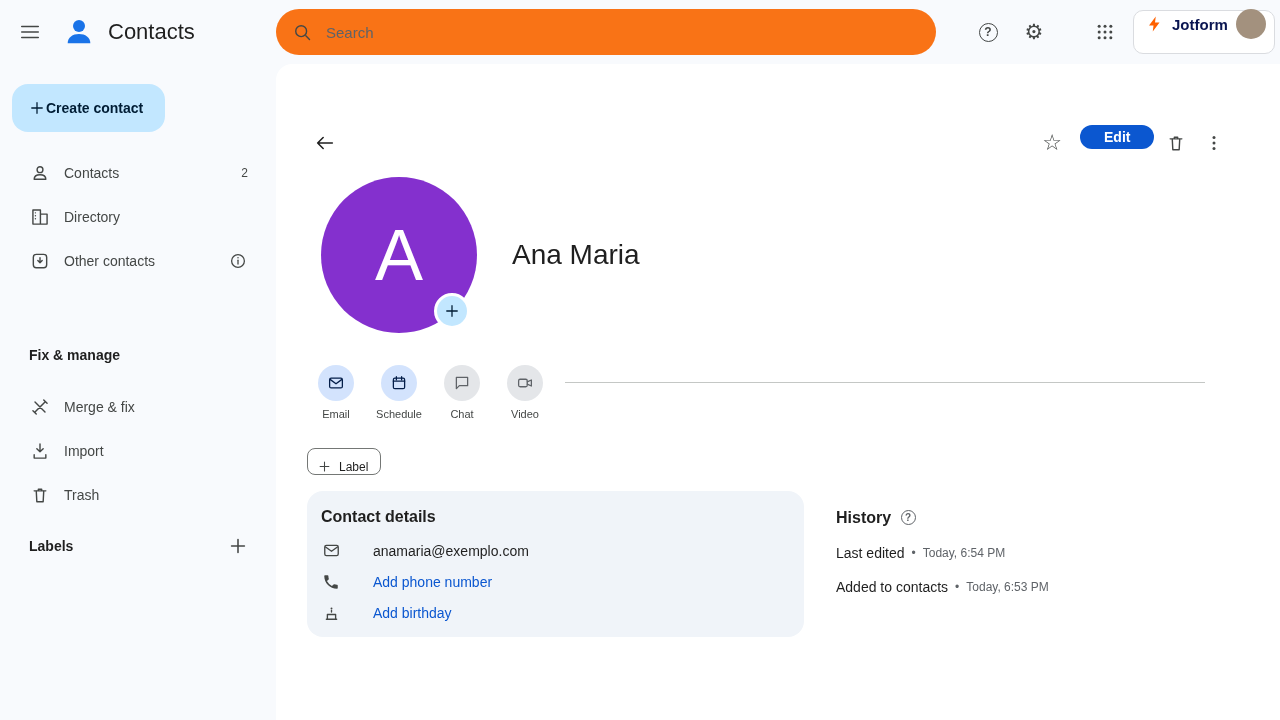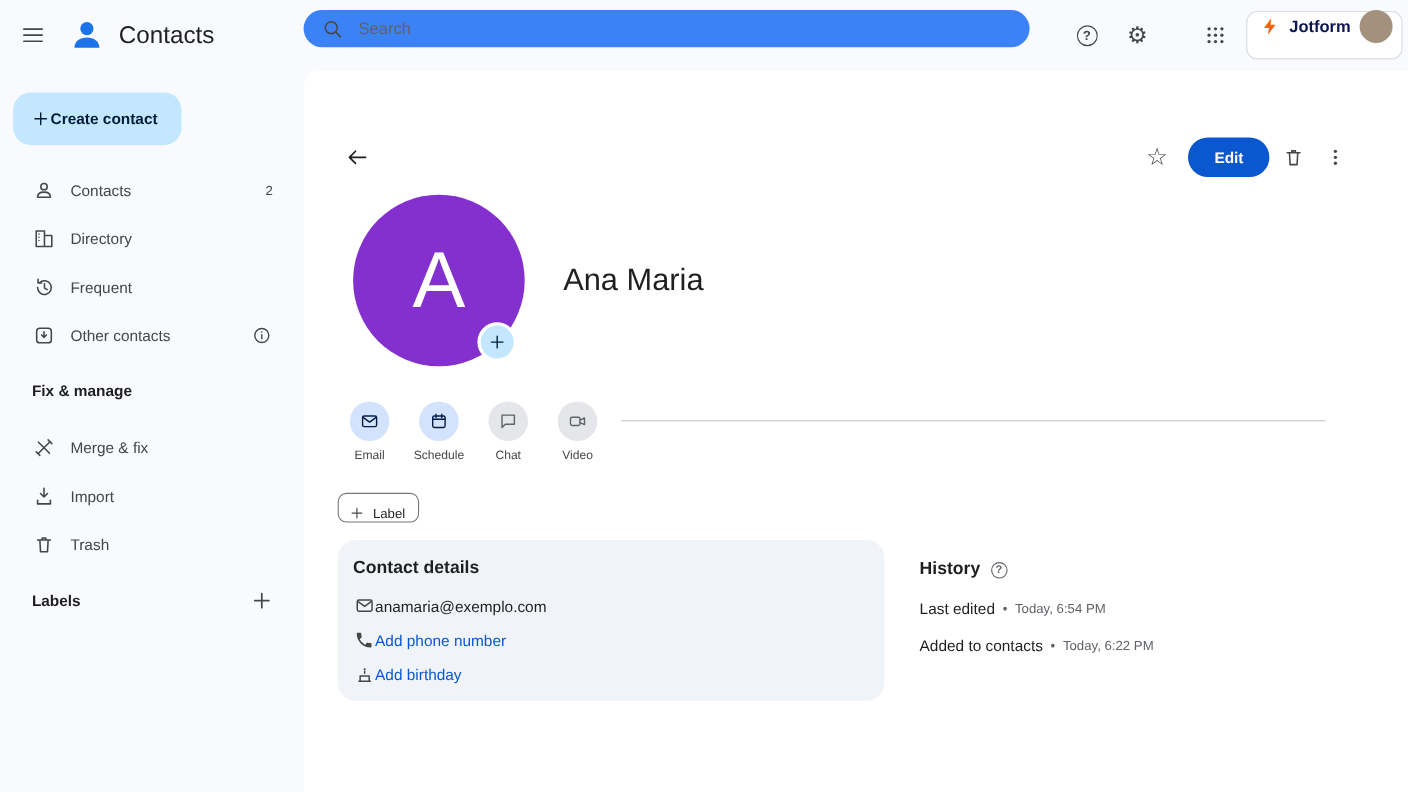--- a/index.html
+++ b/index.html
@@ -12,21 +12,21 @@
   svg.fi { fill:currentColor; stroke:none; }
   .iconbtn { width:40px; height:40px; border-radius:50%; border:none; background:transparent; display:flex; align-items:center; justify-content:center; color:#444746; cursor:pointer; }
   .ring { display:inline-flex; align-items:center; justify-content:center; width:19px; height:19px; border:1.8px solid currentColor; border-radius:50%; font-size:12px; font-weight:bold; }
 
   
   header { position:absolute; top:0; left:0; right:0; height:64px; background:#f8fafd; }
   .menu-btn { position:absolute; left:10px; top:12px; }
   .logo-title { position:absolute; left:62px; top:12px; height:40px; display:flex; align-items:center; gap:12px; cursor:pointer; }
   .logo-title .applogo { color:#1a73e8; width:34px; height:34px; }
   .app-title { font-size:22px; color:#1f1f1f; }
-  .searchbar { position:absolute; left:276px; top:9px; width:660px; height:34px; background:#3b82f6; border-radius:23px; display:flex; align-items:center; padding:0 16px; gap:14px; color:#444746; }
+  .searchbar { position:absolute; left:276px; top:9px; width:660px; height:46px; background:#f97316; border-radius:23px; display:flex; align-items:center; padding:0 16px; gap:14px; color:#444746; }
   .searchbar input { flex:1; border:none; background:transparent; outline:none; font-size:15px; color:#1f1f1f; font-family:"Liberation Sans", sans-serif; }
   .searchbar input::placeholder { color:#5f6368; }
   .tb-help { position:absolute; left:968px; top:12px; }
   .tb-gear { position:absolute; left:1014px; top:12px; font-size:21px; }
   .tb-grid { position:absolute; left:1085px; top:12px; }
   .account-chip { position:absolute; left:1133px; top:10px; height:44px; background:#ffffff; border:1px solid #dadce0; border-radius:10px; display:flex; align-items:center; gap:8px; padding:0 8px 16px 12px; cursor:pointer; }
   .jf-name { font-size:15px; font-weight:bold; color:#0a1551; }
   .tb-avatar { width:30px; height:30px; border-radius:50%; background:#a3917e; }
 
   
@@ -40,48 +40,48 @@
   .side-info { margin-left:auto; width:18px; height:18px; color:#444746; cursor:pointer; }
   .section-head { position:absolute; top:279px; left:29px; font-size:14px; font-weight:bold; color:#1f1f1f; height:24px; display:flex; align-items:center; }
   .labels-row { position:absolute; top:460px; left:0; right:0; height:44px; display:flex; align-items:center; padding:0 26px 0 29px; }
   .labels-title { font-size:14px; font-weight:bold; color:#1f1f1f; }
   .labels-add { margin-left:auto; width:24px; height:24px; color:#444746; background:transparent; border:none; cursor:pointer; }
 
   
   main { position:absolute; left:276px; top:64px; right:0; bottom:0; background:#ffffff; border-top-left-radius:16px; }
   .back-btn { position:absolute; left:29px; top:59px; color:#1f1f1f; }
   .star-btn { position:absolute; left:756px; top:59px; font-size:22px; }
-  .edit-btn { position:absolute; left:804px; top:61px; height:36px; padding:0 24px; background:#0b57d0; color:#ffffff; border:none; border-radius:18px; font-size:14px; font-weight:bold; font-family:"Liberation Sans", sans-serif; cursor:pointer; }
+  .edit-btn { position:absolute; left:804px; top:61px; height:24px; padding:0 24px; background:#0b57d0; color:#ffffff; border:none; border-radius:18px; font-size:14px; font-weight:bold; font-family:"Liberation Sans", sans-serif; cursor:pointer; }
   .del-btn { position:absolute; left:880px; top:59px; }
   .more-btn { position:absolute; left:918px; top:59px; }
 
   .avatar { position:absolute; left:45px; top:113px; width:156px; height:156px; border-radius:50%; background:#8430ce; color:#ffffff; display:flex; align-items:center; justify-content:center; font-size:72px; cursor:pointer; }
   .avatar-add { position:absolute; left:158px; top:229px; width:36px; height:36px; border-radius:50%; background:#c2e7ff; color:#001d35; border:3px solid #ffffff; display:flex; align-items:center; justify-content:center; cursor:pointer; }
   .contact-name { position:absolute; left:236px; top:175px; font-size:28px; color:#1f1f1f; font-weight:normal; }
 
   .actions-row { position:absolute; left:32px; top:301px; display:flex; gap:7px; }
   .action { width:56px; display:flex; flex-direction:column; align-items:center; gap:7px; cursor:pointer; background:transparent; border:none; font-family:"Liberation Sans", sans-serif; }
   .action .bubble { width:36px; height:36px; border-radius:50%; display:flex; align-items:center; justify-content:center; }
   .action.on .bubble { background:#d3e3fd; color:#041e49; }
   .action.off .bubble { background:#e4e6e9; color:#5f6368; }
   .action .alabel { font-size:11px; color:#444746; }
   .hr { position:absolute; left:289px; top:318px; width:640px; height:1px; background:#c4c7c5; }
 
   .label-chip { position:absolute; left:31px; top:384px; height:27px; display:inline-flex; align-items:flex-end; gap:7px; padding:0 12px 0 9px; border:1px solid #747775; border-radius:8px; background:#ffffff; font-size:12px; color:#1f1f1f; font-family:"Liberation Sans", sans-serif; cursor:pointer; }
   .label-chip .ic { width:15px; height:15px; color:#444746; }
 
   .details-card { position:absolute; left:31px; top:427px; width:497px; height:146px; background:#f0f4f9; border-radius:16px; }
   .details-title { margin:17px 0 9px 14px; font-size:16px; font-weight:bold; color:#1f1f1f; }
-  .detail-row { height:31px; display:flex; align-items:center; gap:0; padding-left:14px; font-size:14px; }
+  .detail-row { height:31px; display:flex; align-items:center; gap:32px; padding-left:14px; font-size:14px; }
   .detail-row .ic { width:20px; height:20px; color:#444746; }
   .detail-value { color:#1f1f1f; }
   .detail-link { color:#0b57d0; cursor:pointer; }
 
   .history { position:absolute; left:560px; top:445px; }
-  .history-head { display:flex; align-items:center; gap:9px; }
+  .history-head { display:flex; align-items:flex-start; gap:9px; }
   .history-title { font-size:16px; font-weight:bold; color:#1f1f1f; }
   .history-help { width:16px; height:16px; color:#5f6368; }
   .history-help .ring { width:15px; height:15px; font-size:10px; border-width:1.5px; }
   .history-entry { margin-top:18px; display:flex; align-items:center; gap:7px; }
   .he-label { font-size:14px; color:#1f1f1f; }
   .he-sep { font-size:12px; color:#5f6368; }
   .he-time { font-size:12px; color:#5f6368; }
 </style>
 </head>
 <body>
@@ -175,30 +175,20 @@
         <span class="ic">
           <svg class="st" viewBox="0 0 24 24" width="20" height="20">
               <path d="M3.5 20.5v-17h9v17M12.5 8.5h8v12M3.5 20.5h17M6.5 7h.01M6.5 10.5h.01M6.5 14h.01"></path>
             </svg>
         </span>
         <span>Directory</span>
       </div>
       <div class="side-item">
         <span class="ic">
           <svg class="st" viewBox="0 0 24 24" width="20" height="20">
-              <path d="M5 12.5a7.5 7.5 0 1 0 2.2-5.3"></path>
-              <path d="M5.5 3.5v4h4"></path>
-              <path d="M12.5 8.5v4.5l3 1.8"></path>
-            </svg>
-        </span>
-        <span>Frequent</span>
-      </div>
-      <div class="side-item">
-        <span class="ic">
-          <svg class="st" viewBox="0 0 24 24" width="20" height="20">
               <rect x="4" y="4" width="16" height="16" rx="3.5"></rect>
               <path d="M12 8v6M12 14l-2.6-2.6M12 14l2.6-2.6"></path>
             </svg>
         </span>
         <span>Other contacts</span>
         <span class="ic side-info">
           <svg class="st" viewBox="0 0 24 24" width="18" height="18">
               <circle cx="12" cy="12" r="8.5"></circle>
               <path d="M12 11v5"></path>
               <circle cx="12" cy="7.8" r="1" fill="currentColor" stroke="none"></circle>
@@ -374,17 +364,17 @@
         </span>
       </div>
       <div class="history-entry">
         <span class="he-label">Last edited</span>
         <span class="he-sep">•</span>
         <span class="he-time">Today, 6:54 PM</span>
       </div>
       <div class="history-entry">
         <span class="he-label">Added to contacts</span>
         <span class="he-sep">•</span>
-        <span class="he-time">Today, 6:22 PM</span>
+        <span class="he-time">Today, 6:53 PM</span>
       </div>
     </section>
   </main>
 </div>
 
 </body></html>

